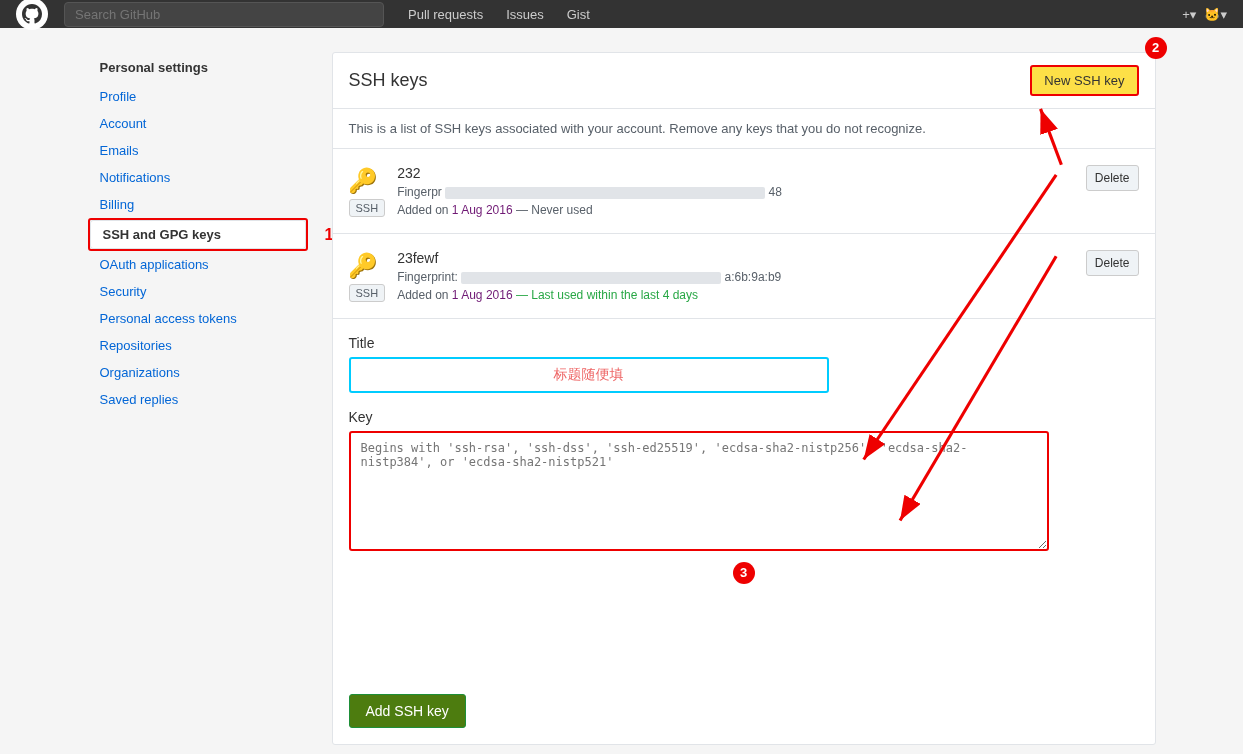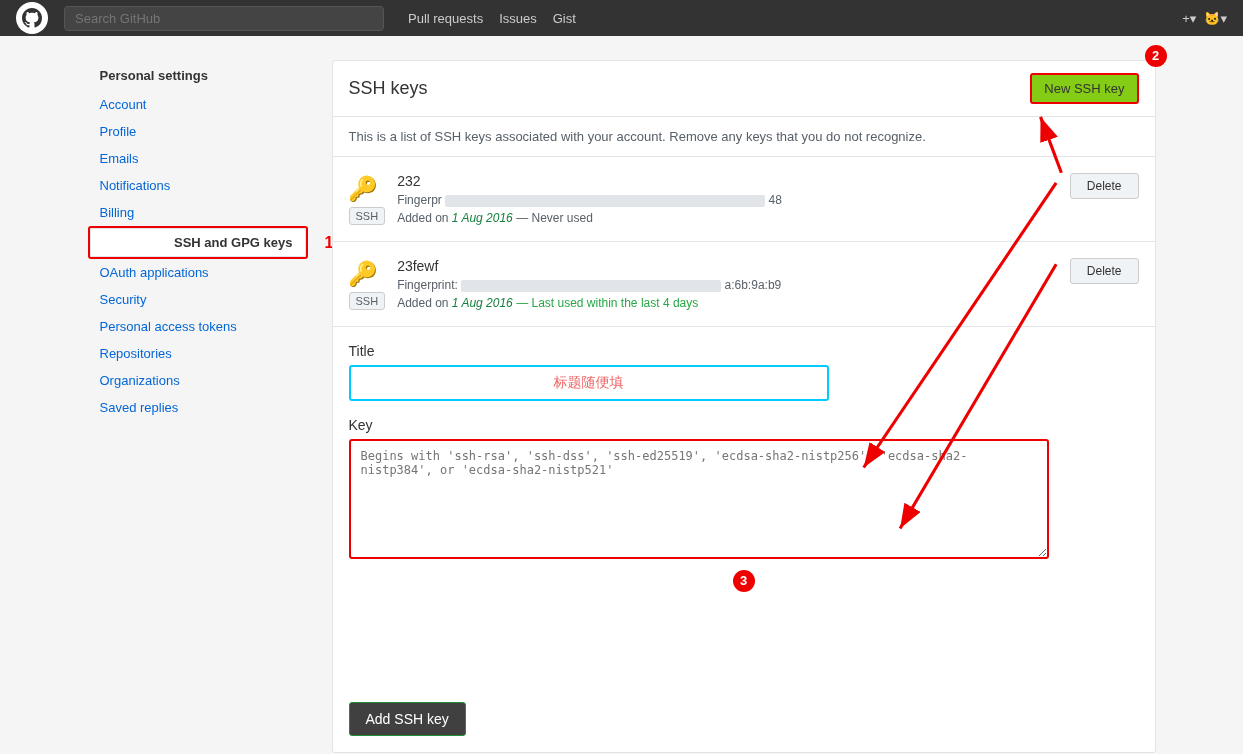--- a/index.html
+++ b/index.html
@@ -5,42 +5,42 @@
     * { box-sizing: border-box; margin: 0; padding: 0; }
     body { font-family: -apple-system, BlinkMacSystemFont, "Segoe UI", Helvetica, Arial, sans-serif; font-size: 14px; color: #333; background: #f5f5f5; }
 
     
     .topnav {
       background: #333;
       color: #ccc;
       display: flex;
       align-items: center;
       padding: 0 16px;
-      height: 36px;
+      height: 28px;
       gap: 16px;
     }
     .topnav-logo {
       width: 32px; height: 32px;
       background: white;
       border-radius: 50%;
       display: flex; align-items: center; justify-content: center;
       flex-shrink: 0;
     }
     .topnav-logo svg { width: 20px; height: 20px; fill: #333; }
     .topnav-search {
       flex: 1; max-width: 320px;
       background: #444;
       border: 1px solid #555;
       border-radius: 4px;
       padding: 4px 10px;
       color: #ccc;
       font-size: 13px;
       outline: none;
     }
-    .topnav-links { display: flex; gap: 16px; margin-left: 8px; }
+    .topnav-links { display: flex; gap: 23px; margin-left: 8px; }
     .topnav-link { color: #ccc; text-decoration: none; font-size: 13px; font-weight: 500; }
     .topnav-right { margin-left: auto; display: flex; align-items: center; gap: 8px; }
     .topnav-btn {
       background: none; border: none; color: #ccc; cursor: pointer; font-size: 13px; display: flex; align-items: center; gap: 2px;
     }
 
     
     .layout {
       display: flex;
       max-width: 1100px;
@@ -104,21 +104,21 @@
 
     .ssh-header {
       display: flex;
       align-items: center;
       justify-content: space-between;
       padding: 12px 16px;
       border-bottom: 1px solid #e1e4e8;
     }
     .ssh-title { font-size: 18px; font-weight: 300; color: #333; }
     .btn-new-ssh {
-      background: #84cc16;
+      background: #fde047;
       border: 1px solid #ccc;
       border-radius: 3px;
       padding: 6px 12px;
       font-size: 13px;
       cursor: pointer;
       color: #333;
       position: relative;
       margin-left: 46px;
     }
     .red-box-btn {
@@ -162,27 +162,27 @@
     .key-name { font-size: 14px; font-weight: 400; color: #333; margin-bottom: 4px; }
     .key-fingerprint { font-size: 12px; color: #586069; margin-bottom: 4px; }
     .key-fingerprint-blur {
       display: inline-block;
       background: #e1e4e8;
       height: 12px;
       border-radius: 2px;
       vertical-align: middle;
     }
     .key-date { font-size: 12px; color: #586069; }
-    .key-date a { color: #15803d; font-style: italic; }
+    .key-date a { color: #701a75; }
     .key-date .green { color: #28a745; }
     .btn-delete {
       background: #eff3f6;
       border: 1px solid #ccc;
       border-radius: 3px;
-      padding: 5px 16px;
+      padding: 5px 8px;
       font-size: 12px;
       cursor: pointer;
       color: #333;
       margin-left: auto;
       flex-shrink: 0;
     }
 
     
     .form-section { padding: 16px; }
     .form-label { font-size: 14px; font-weight: 400; color: #333; margin-bottom: 6px; display: block; }
@@ -212,21 +212,21 @@
       outline: none;
       color: #586069;
     }
     .form-group { margin-bottom: 16px; }
 
     
     .extra-space { height: 100px; background: white; }
 
     
     .btn-add-ssh {
-      background: #404040;
+      background: #4d7c0f;
       color: white;
       border: 1px solid #1e8f38;
       border-radius: 3px;
       padding: 8px 16px;
       font-size: 14px;
       cursor: pointer;
       margin: 8px 16px 16px;
     }
 
     
@@ -274,26 +274,26 @@
   <div class="topnav-right">
     <button class="topnav-btn">+▾</button>
     <button class="topnav-btn">🐱▾</button>
   </div>
 </nav>
 
 <div class="layout">
 
   <aside class="sidebar">
     <div class="sidebar-title">Personal settings</div>
+    <a class="sidebar-item">Profile</a>
     <a class="sidebar-item">Account</a>
-    <a class="sidebar-item">Profile</a>
     <a class="sidebar-item">Emails</a>
     <a class="sidebar-item">Notifications</a>
     <a class="sidebar-item">Billing</a>
-    <div class="sidebar-active-box" style="position:relative;text-align:right;">
+    <div class="sidebar-active-box" style="position:relative;">
       <a class="sidebar-item active">SSH and GPG keys</a>
       <span class="annotation-num" style="right:-28px; top:50%; transform:translateY(-50%);">1</span>
     </div>
     <a class="sidebar-item">OAuth applications</a>
     <a class="sidebar-item">Security</a>
     <a class="sidebar-item">Personal access tokens</a>
     <a class="sidebar-item">Repositories</a>
     <a class="sidebar-item">Organizations</a>
     <a class="sidebar-item">Saved replies</a>
   </aside>

